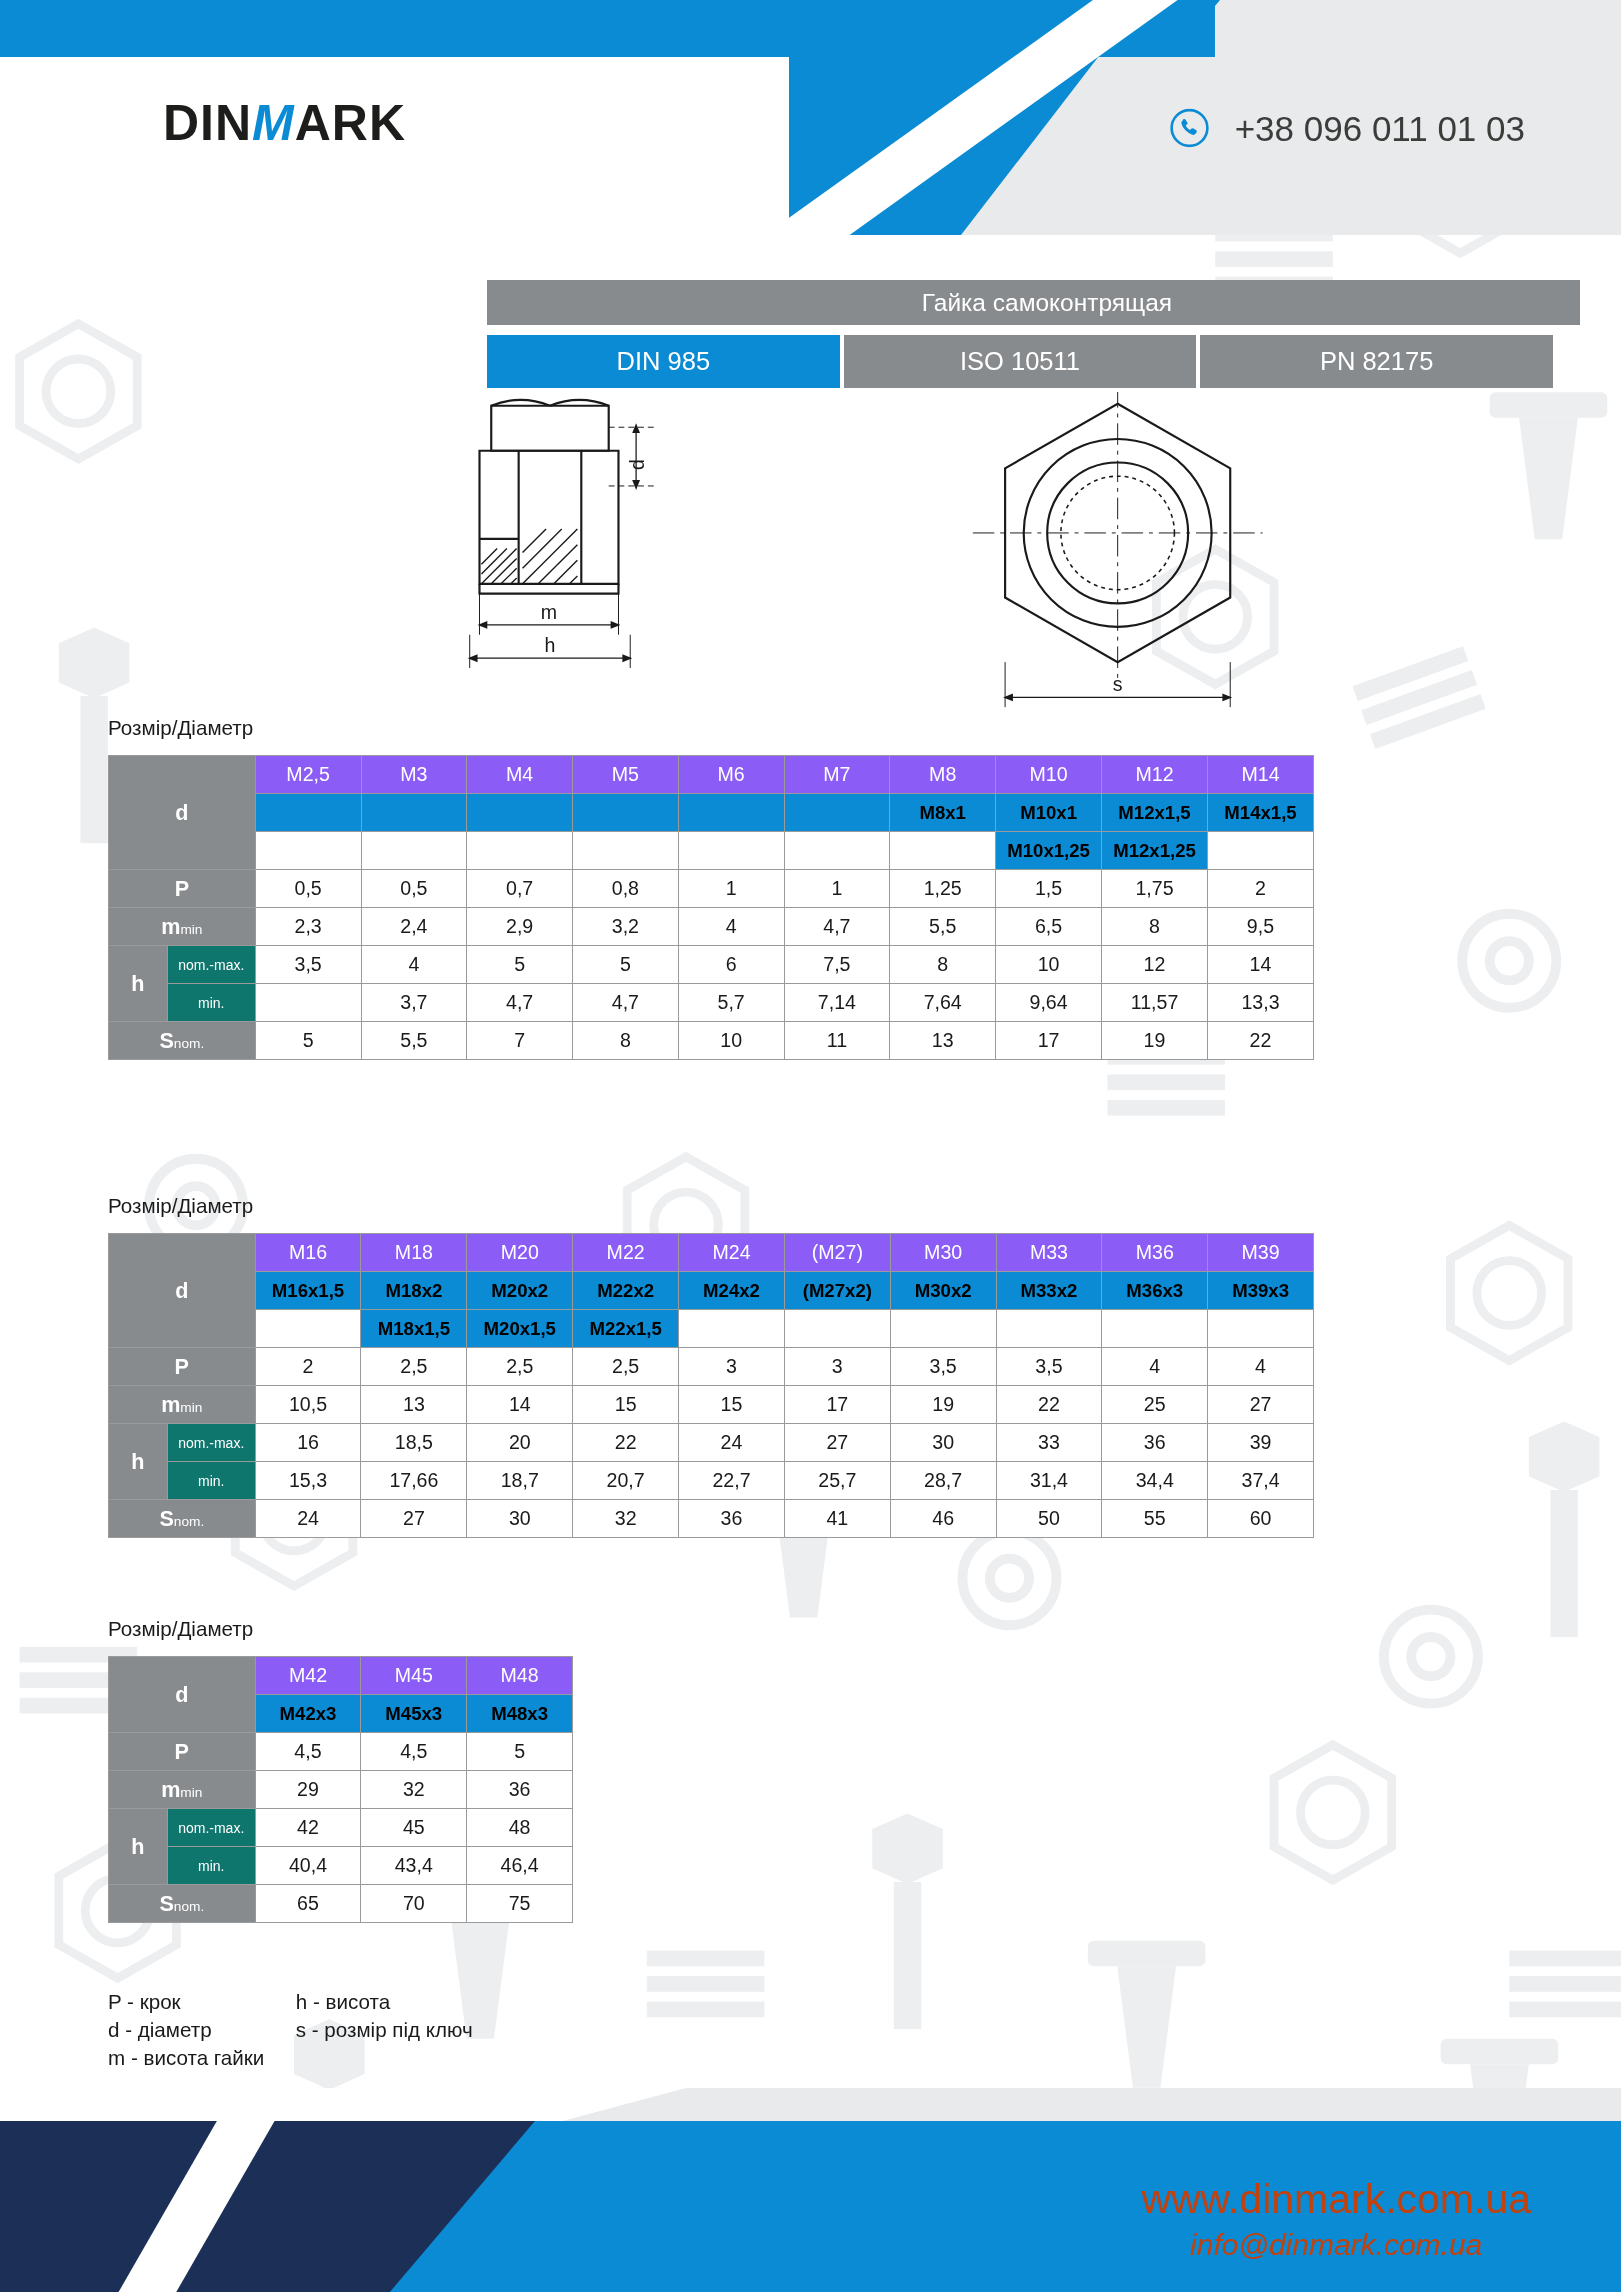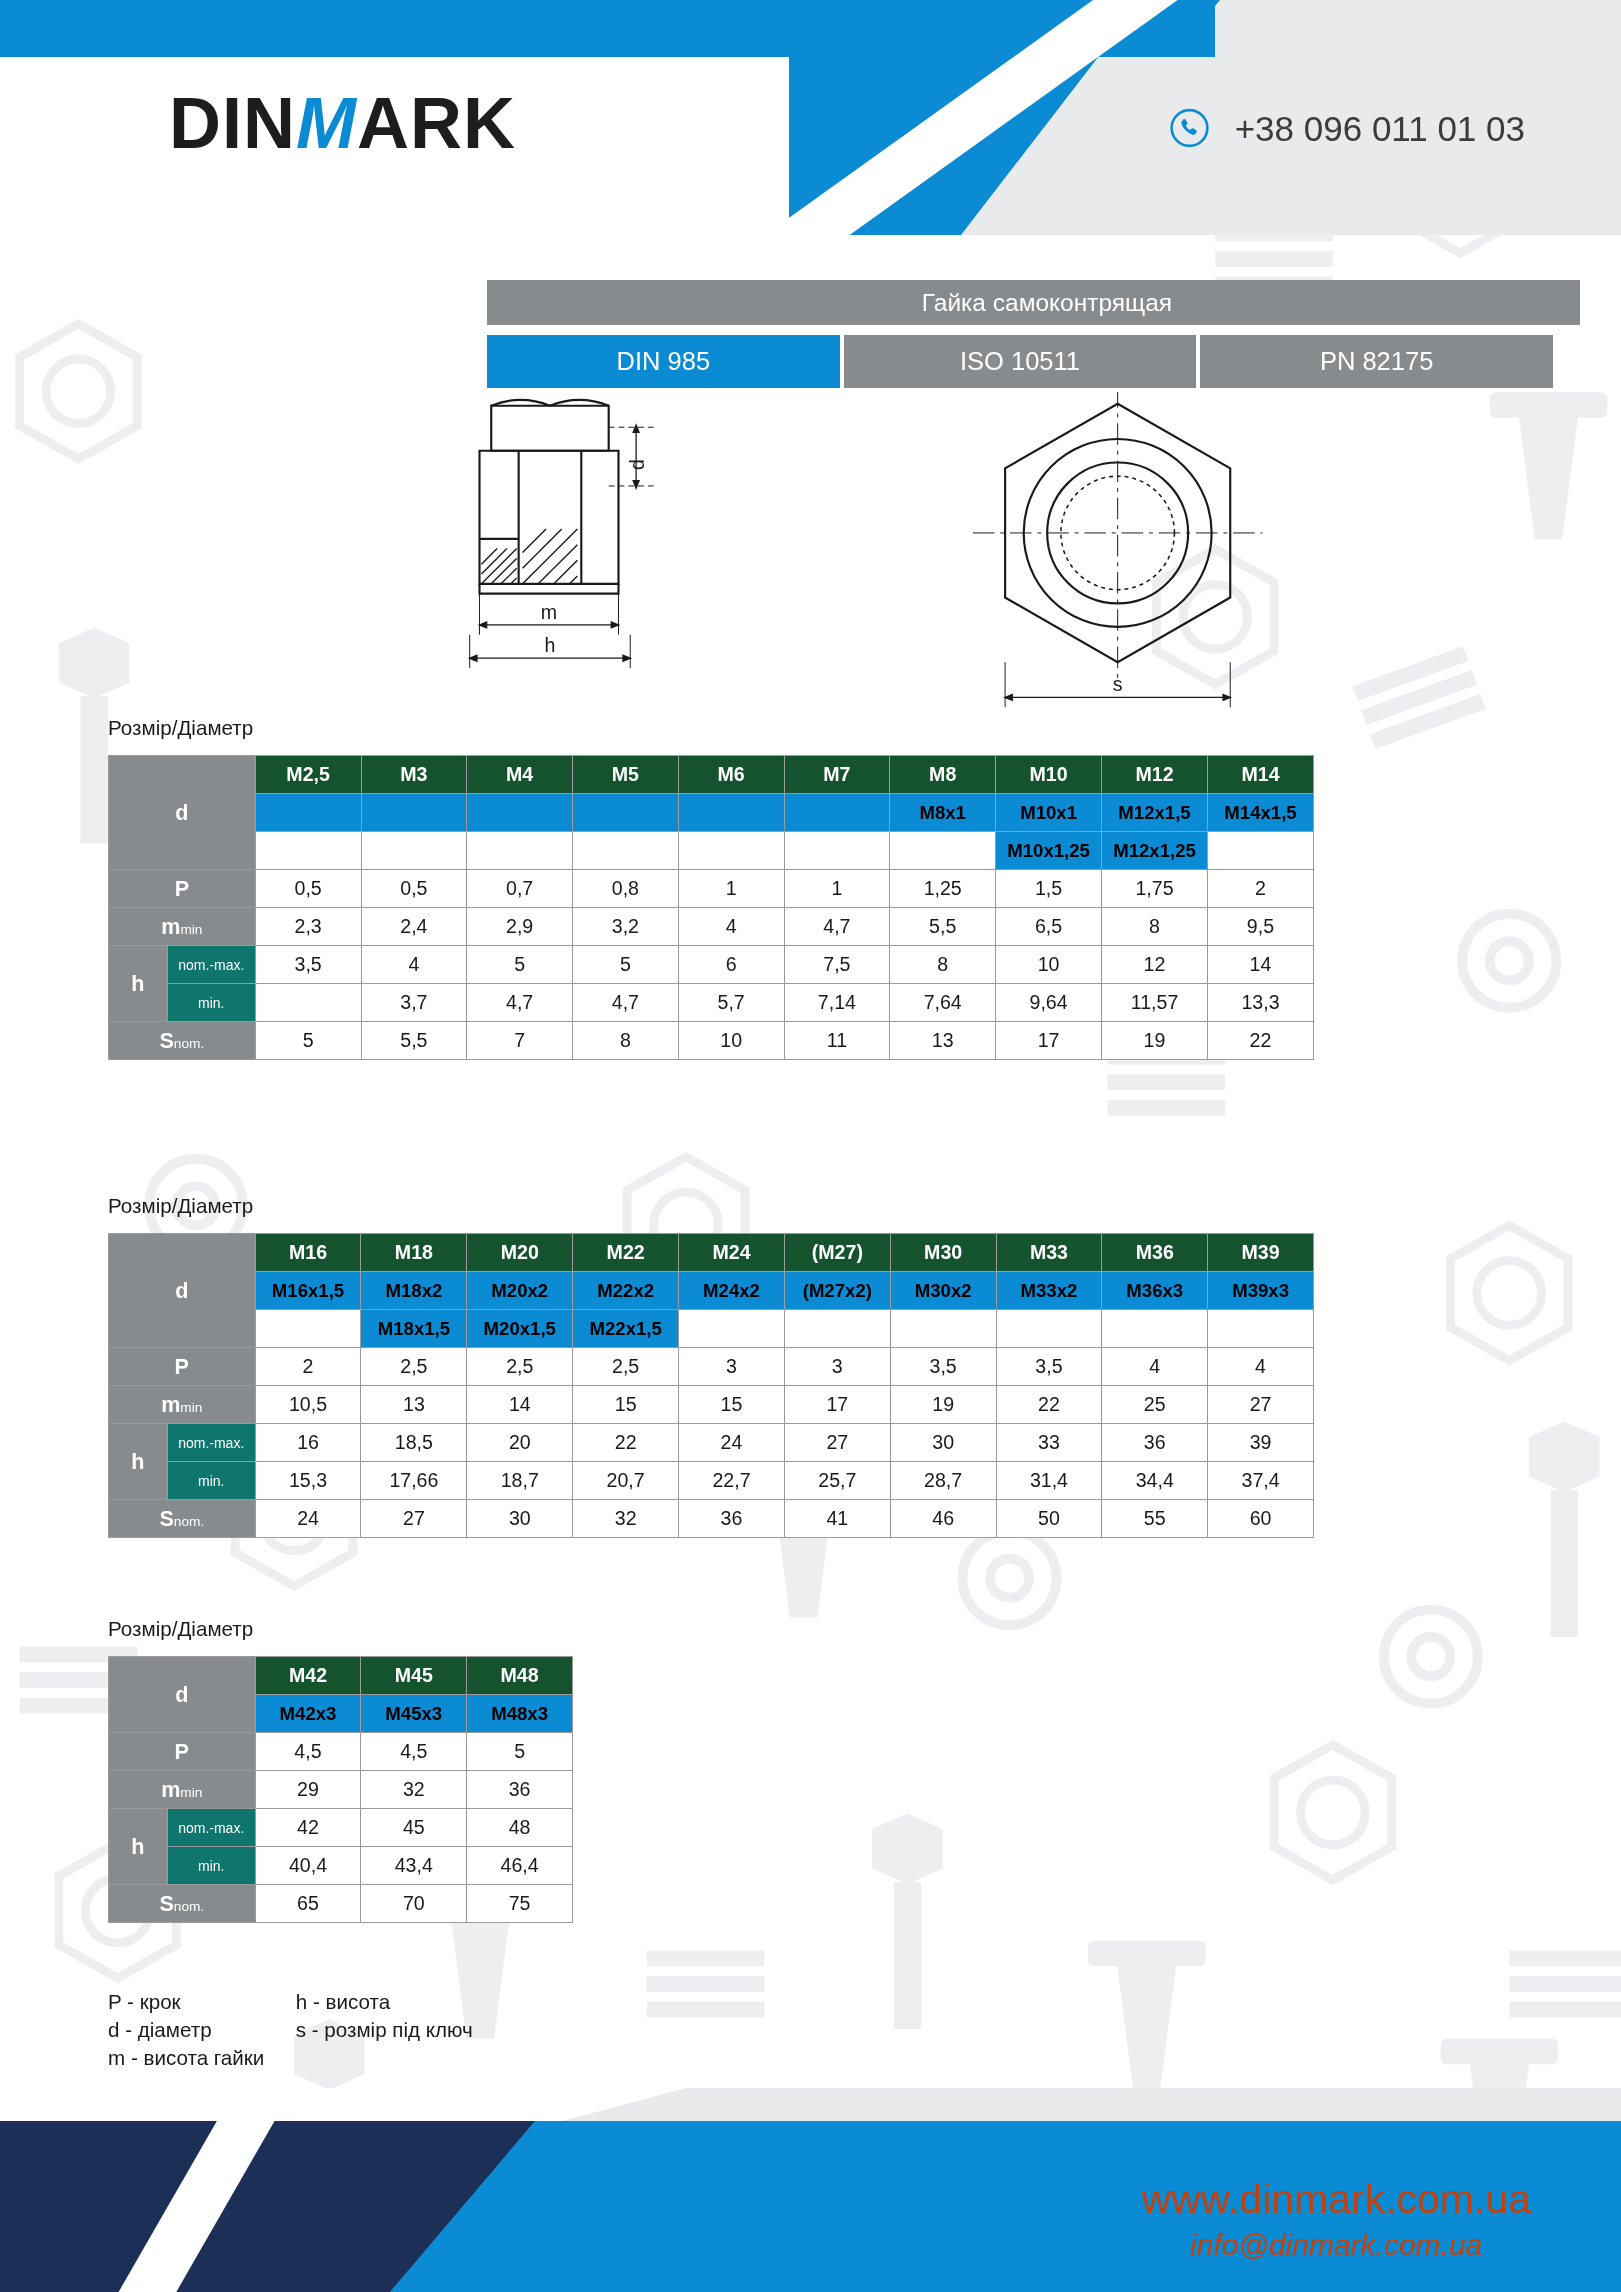--- a/index.html
+++ b/index.html
@@ -17,22 +17,22 @@
   .header{position:absolute;top:0;left:0;width:1621px;height:235px;z-index:3;}
   .hdr-grey{position:absolute;top:0;left:0;width:1621px;height:235px;background:#e9eaec;}
   .hdr-blue-left{position:absolute;top:0;left:0;width:1215px;height:57px;background:#0b8bd4;}
   .hdr-white-band{position:absolute;top:57px;left:0;width:1088px;height:178px;background:#ffffff;}
   .hdr-diag-blue{position:absolute;top:0;left:789px;width:431px;height:235px;
       background:#0b8bd4;clip-path:polygon(0 0,100% 0,54% 100%,0 100%);}
   .hdr-white-wedge{position:absolute;top:0;left:765px;width:529px;height:235px;
       background:#ffffff;clip-path:polygon(0 100%,62% 0,78% 0,16% 100%);}
   .hdr-grey-wedge{position:absolute;top:57px;left:961px;width:686px;height:178px;
       background:#e9eaec;clip-path:polygon(20% 0,100% 0,100% 100%,0 100%);}
-  .logo{position:absolute;left:169px;top:123px;transform:translateY(-50%);
-      font-size:72px;font-weight:bold;letter-spacing:1px;line-height:1;}
+  .logo{position:absolute;left:163px;top:123px;transform:translateY(-50%);
+      font-size:50px;font-weight:bold;letter-spacing:1px;line-height:1;}
   .logo .din{color:#1d1d1b;}
   .logo .m{color:#0b8bd4;font-style:italic;}
   .logo .ark{color:#1d1d1b;}
   .phone{position:absolute;right:96px;top:132px;transform:translateY(-50%);
       font-size:35px;color:#3c3c3b;white-space:nowrap;}
   .phone .ph-ico{display:inline-block;vertical-align:middle;margin-right:15.7px;}
 
   
   .title-bar{position:absolute;left:487px;top:280px;width:1066px;height:45px;
       background:#888b8e;color:#fff;display:flex;align-items:center;justify-content:center;
@@ -43,21 +43,21 @@
   .std-cell.active{background:#0b8bd4;}
 
   
   .drawing{position:absolute;left:461px;top:392px;width:1098px;height:323px;z-index:4;}
 
   
   .sec-label{position:absolute;font-size:20.6px;color:#1a1a1a;z-index:4;}
   table.spec{position:absolute;border-collapse:collapse;z-index:4;background:#fff;}
   table.spec td{border:1px solid #9a9a9a;text-align:center;font-size:19.6px;
       height:37px;padding:0 3.9px;color:#1a1a1a;background:#fff;}
-  table.spec td.hdr{background:#14532d;color:#ffffff;font-weight:bold;}
+  table.spec td.hdr{background:#8b5cf6;color:#ffffff;font-weight:normal;}
   table.spec td.hdr-sub{background:#0b8bd4;color:#000000;font-weight:bold;font-size:18.6px;}
   table.spec td.rowlbl{background:#888b8e;color:#ffffff;font-weight:bold;font-size:21.6px;}
   table.spec td.rowlbl-sm{background:#0f766e;color:#ffffff;font-size:14px;}
   table.spec td.rowlbl small{font-size:13.7px;font-weight:normal;}
   table.spec td.empty{background:#0b8bd4;}
   table.spec td.blank{background:#ffffff;}
 
   
   .legend{position:absolute;z-index:4;font-size:20.6px;line-height:1.35;color:#1a1a1a;}
   .legend .col{display:inline-block;vertical-align:top;}

